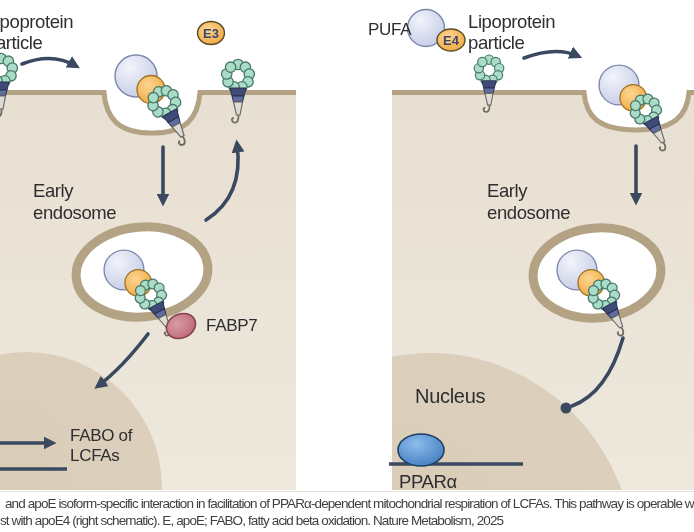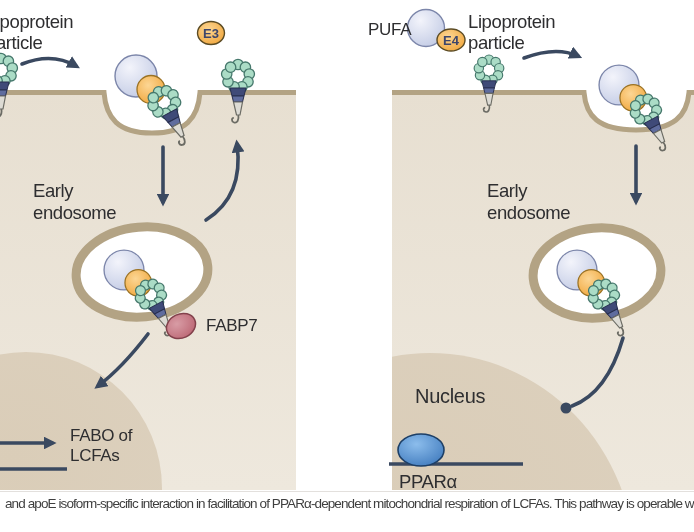--- a/index.html
+++ b/index.html
@@ -152,15 +152,16 @@
     <text class="lbl" x="468" y="49">particle</text>
     <text class="lbl" x="487" y="197">Early</text>
     <text class="lbl" x="487" y="219">endosome</text>
     <text class="lbl-lg" x="415" y="403">Nucleus</text>
     <text class="lbl" x="399" y="488">PPARα</text>
   </g>
 </svg>
 
 <div class="caption">
   <div class="l1">and apoE isoform-specific interaction in facilitation of PPARα-dependent mitochondrial respiration of LCFAs. This pathway is operable with</div>
+  <div class="l2">st with apoE4 (right schematic). E, apoE; FABO, fatty acid beta oxidation. Nature Metabolism, 2025</div>
 </div>
 
 </div>
 
 </body></html>

